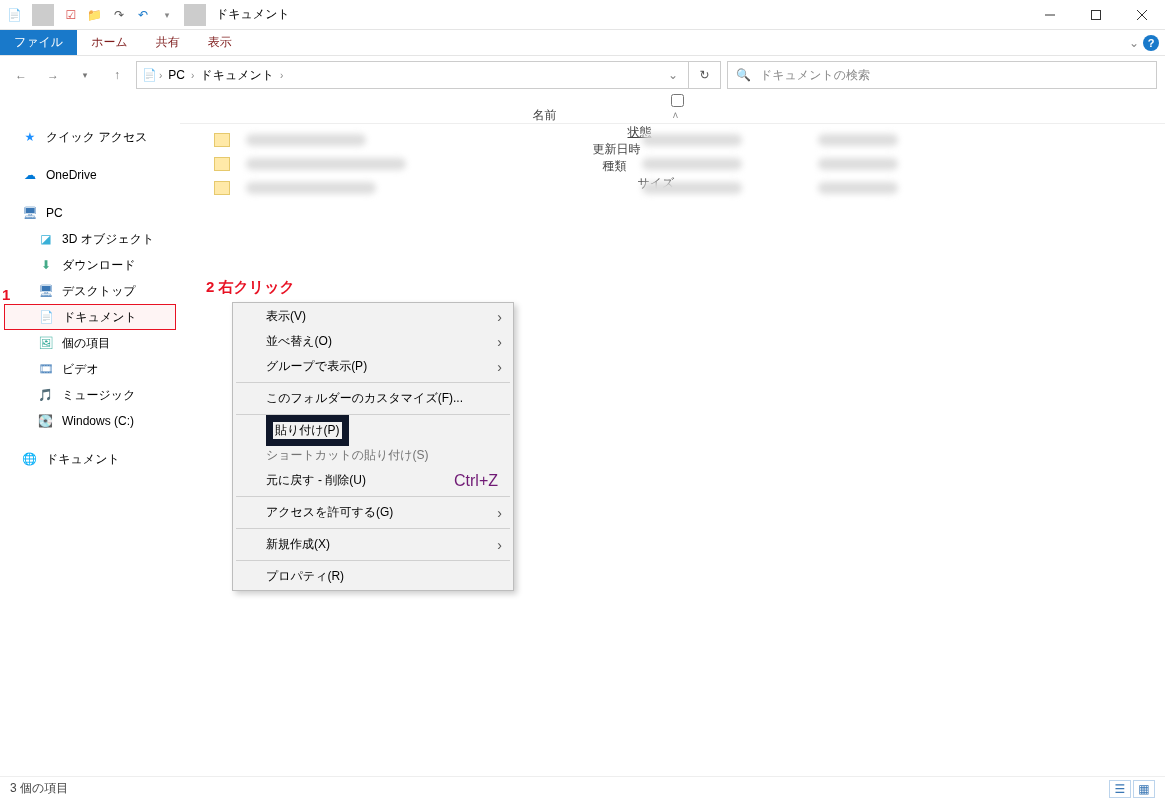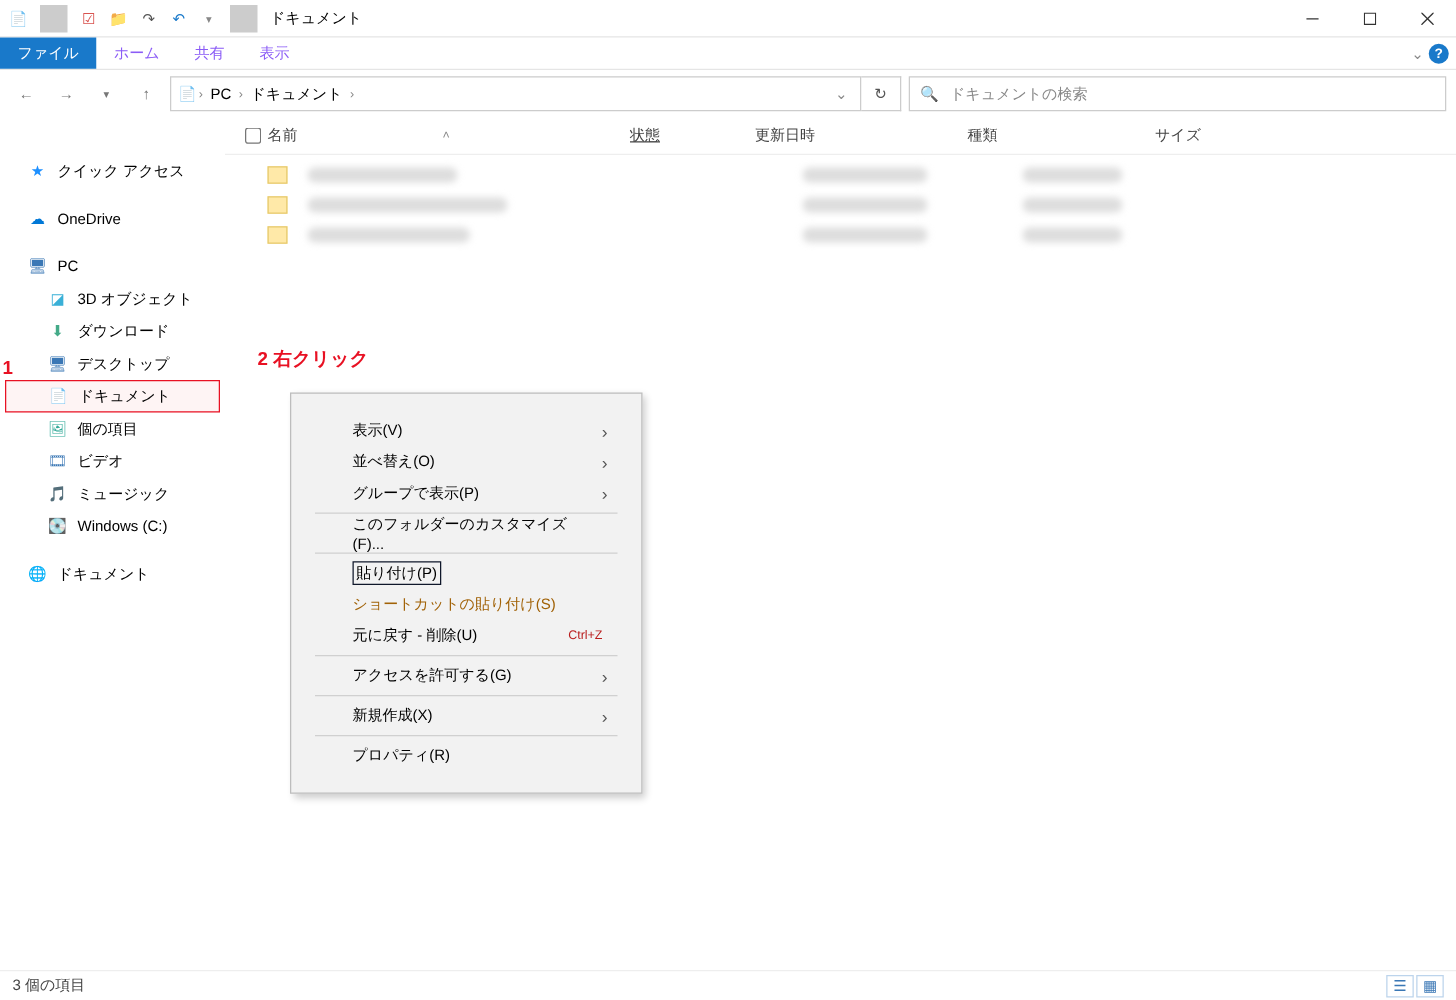--- a/index.html
+++ b/index.html
@@ -9,21 +9,21 @@
 .titlebar { height: 30px; display: flex; align-items: center; background: #fff; border-bottom: 1px solid #e5e5e5; }
 .titlebar .qat { display: flex; align-items: center; padding-left: 4px; gap: 2px; }
 .titlebar .qat span { width: 22px; height: 22px; display: flex; align-items: center; justify-content: center; }
 .titlebar .sep { width: 1px; height: 18px; background: #ccc; margin: 0 4px; }
 .titlebar .title { padding-left: 6px; color: #000; }
 .titlebar .winbtns { margin-left: auto; display: flex; }
 .titlebar .winbtns div { width: 46px; height: 30px; display: flex; align-items: center; justify-content: center; color: #333; }
 
 
 .ribbon { height: 26px; display: flex; align-items: stretch; border-bottom: 1px solid #e5e5e5; }
-.ribbon .tab { padding: 0 14px; display: flex; align-items: center; color: #8b5cf6; cursor: default; }
+.ribbon .tab { padding: 0 14px; display: flex; align-items: center; color: #7f1d1d; cursor: default; }
 .ribbon .tab.file { background: #1979ca; color: #fff; }
 .ribbon .right { margin-left: auto; display: flex; align-items: center; padding-right: 6px; gap: 4px; }
 .help-icon { width: 16px; height: 16px; border-radius: 50%; background: #1979ca; color: #fff; display: flex; align-items: center; justify-content: center; font-size: 11px; font-weight: bold; }
 
 
 .navbar { height: 38px; display: flex; align-items: center; padding: 4px 8px; gap: 6px; }
 .navbtn { width: 26px; height: 26px; display: flex; align-items: center; justify-content: center; color: #777; }
 .addrbox { flex: 1; height: 28px; border: 1px solid #ccc; display: flex; align-items: center; padding: 0 4px; }
 .addrbox .foldericon { width: 18px; display: flex; justify-content: center; color: #e8b838; }
 .addrbox .crumb { padding: 0 6px; display: flex; align-items: center; gap: 6px; color: #000; }
@@ -35,43 +35,43 @@
 
 .content { position: absolute; top: 94px; bottom: 24px; left: 0; right: 0; display: flex; }
 .nav { width: 180px; padding-top: 30px; }
 .nav .item { height: 26px; display: flex; align-items: center; padding-left: 22px; gap: 8px; color: #000; }
 .nav .item.sub { padding-left: 38px; }
 .nav .item.selected { border: 1px solid #e81123; background: #fef4f4; margin: 0 4px; padding-left: 34px; }
 .nav .spacer { height: 12px; }
 .ico { width: 16px; height: 16px; display: inline-flex; align-items: center; justify-content: center; flex-shrink: 0; }
 
 .main { flex: 1; position: relative; }
-.cols { height: 30px; display: flex; align-items: center; border-bottom: 1px solid #eee; color: #444; padding-left: 10px; }
+.cols { height: 30px; display: flex; align-items: center; border-bottom: 1px solid #eee; color: #444; padding-left: 10px; flex-direction: column; }
 .col-check { width: 24px; display: flex; justify-content: center; }
 .col-check input { width: 13px; height: 13px; }
 .col-name { width: 290px; display: flex; align-items: center; gap: 6px; }
 .col-state { width: 100px; text-decoration: underline; }
 .col-date { width: 170px; }
 .col-type { width: 150px; }
 .col-size { width: 80px; }
 .sort-arrow { margin: 0 auto; color: #888; font-size: 10px; }
 
 .rows { padding-top: 4px; }
 .row { height: 24px; display: flex; align-items: center; padding-left: 34px; gap: 16px; }
 .row .foldersq { width: 16px; height: 14px; background: #ffe9a8; border: 1px solid #e6c96d; }
 .row .blur { background: #ddd; height: 12px; border-radius: 6px; filter: blur(3px); }
 
 
-.ctxmenu { position: absolute; top: 314px; left: 232px; width: 282px; background: #f2f2f2; border: 1px solid #bdbdbd; box-shadow: 3px 3px 6px rgba(0,0,0,0.2); padding: 17px; }
+.ctxmenu { position: absolute; top: 302px; left: 232px; width: 282px; background: #f2f2f2; border: 1px solid #bdbdbd; box-shadow: 3px 3px 6px rgba(0,0,0,0.2); padding: 1px; }
 .ctxmenu .mi { height: 25px; display: flex; align-items: center; padding: 0 28px 0 32px; color: #000; position: relative; }
-.ctxmenu .mi.disabled { color: #a16207; }
+.ctxmenu .mi.disabled { color: #737373; }
 .ctxmenu .mi .arrow { position: absolute; right: 10px; color: #555; font-size: 14px; }
-.ctxmenu .mi .shortcut { position: absolute; right: 14px; color: #b91c1c; font-size: 10px; margin-left: 30px; }
+.ctxmenu .mi .shortcut { position: absolute; right: 14px; color: #701a75; font-size: 16px; margin-left: 30px; }
 .ctxmenu hr { border: none; border-top: 1px solid #d0d0d0; margin: 3px 2px; }
-.ctxmenu .paste-hl { border: 1px solid #0f172a; display: inline-block; padding: 0 2px; }
+.ctxmenu .paste-hl { border: 7px solid #0f172a; display: inline-block; padding: 0 2px; }
 
 
 .anno { position: absolute; color: #e81123; font-weight: bold; font-size: 15px; }
 
 
 .statusbar { position: absolute; bottom: 0; left: 0; right: 0; height: 24px; display: flex; align-items: center; padding: 0 10px; color: #444; border-top: 1px solid #eee; }
 .statusbar .viewbtns { margin-left: auto; display: flex; gap: 2px; }
 .statusbar .vbtn { width: 22px; height: 18px; border: 1px solid #bcd4ec; display: flex; align-items: center; justify-content: center; color: #3a77b5; }
 </style>
 </head>

